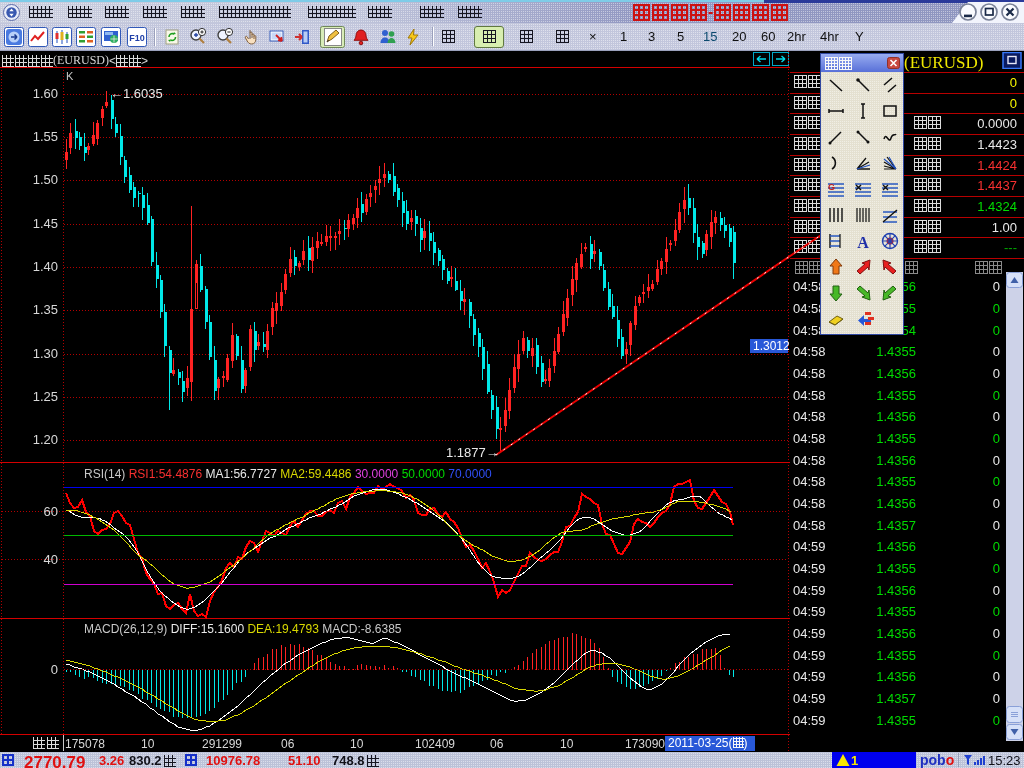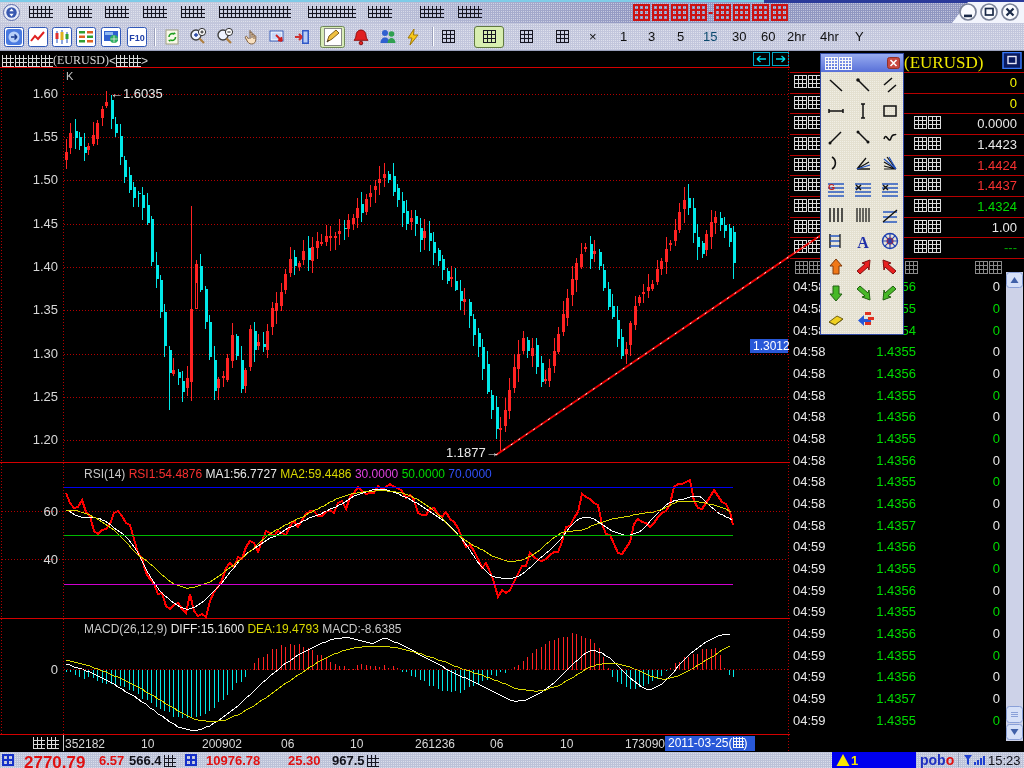--- a/index.html
+++ b/index.html
@@ -218,21 +218,21 @@
           <i class="g gk s13" style="margin-right:0px"></i>
         </div>
 <div class="abs row" style="left:556px;top:7px">
           <i class="g gk s13" style="margin-right:0px"></i>
         </div>
 <div class="abs" style="left:589px;top:6px;font-size:13px;color:#101010">×</div>
 <div class="abs" style="left:620px;top:6px;font-size:13px;color:#101010">1</div>
 <div class="abs" style="left:648px;top:6px;font-size:13px;color:#101010">3</div>
 <div class="abs" style="left:677px;top:6px;font-size:13px;color:#101010">5</div>
 <div class="abs" style="left:703px;top:6px;font-size:13px;color:#0c4a6e">15</div>
-<div class="abs" style="left:732px;top:6px;font-size:13px;color:#101010">30</div>
+<div class="abs" style="left:732px;top:6px;font-size:13px;color:#101010">20</div>
 <div class="abs" style="left:761px;top:6px;font-size:13px;color:#101010">60</div>
 <div class="abs" style="left:787px;top:6px;font-size:13px;color:#101010">2hr</div>
 <div class="abs" style="left:820px;top:6px;font-size:13px;color:#101010">4hr</div>
 <div class="abs" style="left:855px;top:6px;font-size:13px;color:#101010">Y</div>
 </rect>
     </div>
 
 <div class="abs" style="left:0;top:51px;width:790px;height:16px;background:#000">
   <div class="abs row" style="left:2px;top:2px">
         <i class="g gw s12" style="margin-right:1px"></i>
@@ -429,50 +429,50 @@
         <rect x="0.5" y="0.5" width="16" height="16" rx="3" fill="#d6e0f8" stroke="#8aa0d8"></rect>
         <path d="M5 6.5h7M5 8.5h7M5 10.5h7" stroke="#8aa0d8"></path>
       </svg>
     </div>
 <div class="abs" style="left:0;top:735px;width:790px;height:17px;background:#000">
       <div class="abs row" style="left:33px;top:2px">
         <i class="g gw s12" style="margin-right:2px"></i>
         <i class="g gw s12" style="margin-right:0px"></i>
       </div>
       <div class="abs" style="left:63px;top:0;width:1px;height:16px;background:#c8c8c8"></div>
-      <div class="abs" style="left:65px;top:2px;font-size:12px;color:#d8d8d8">352182</div>
+      <div class="abs" style="left:65px;top:2px;font-size:12px;color:#d8d8d8">175078</div>
       <div class="abs" style="left:141px;top:2px;font-size:12px;color:#d8d8d8">10</div>
-      <div class="abs" style="left:202px;top:2px;font-size:12px;color:#d8d8d8">200902</div>
+      <div class="abs" style="left:202px;top:2px;font-size:12px;color:#d8d8d8">291299</div>
       <div class="abs" style="left:281px;top:2px;font-size:12px;color:#d8d8d8">06</div>
       <div class="abs" style="left:350px;top:2px;font-size:12px;color:#d8d8d8">10</div>
-      <div class="abs" style="left:415px;top:2px;font-size:12px;color:#d8d8d8">261236</div>
+      <div class="abs" style="left:415px;top:2px;font-size:12px;color:#d8d8d8">102409</div>
       <div class="abs" style="left:490px;top:2px;font-size:12px;color:#d8d8d8">06</div>
       <div class="abs" style="left:560px;top:2px;font-size:12px;color:#d8d8d8">10</div>
       <div class="abs" style="left:625px;top:2px;font-size:12px;color:#d8d8d8">173090</div>
       <div class="abs" style="left:665px;top:1px;width:90px;height:15px;background:#2858d8;color:#fff;font-size:12px;text-align:left;padding-left:3px">2011-03-25(<i class="g gwh s11" style="margin-bottom:2px"></i>)</div>
     </div>
 <div class="abs" style="left:0;top:752px;width:1024px;height:16px;background:#bcc2d8">
       <div class="abs dith" style="left:0;top:0;width:1024px;height:16px"></div>
       <div class="abs row" style="left:2px;top:2px">
         <i class="g gbl s12" style="margin-right:0px"></i>
       </div>
       <div class="abs" style="left:24px;top:1px;font-size:17px;font-weight:bold;color:#e01010">2770.79</div>
-      <div class="abs" style="left:99px;top:1px;font-size:13px;font-weight:bold;color:#e01010">6.57</div>
+      <div class="abs" style="left:99px;top:1px;font-size:13px;font-weight:bold;color:#e01010">3.26</div>
       <div class="abs row" style="left:129px;top:1px">
-        <span style="font-size:13px;font-weight:bold;color:#101018">566.4</span>
+        <span style="font-size:13px;font-weight:bold;color:#101018">830.2</span>
         <span style="width:2px"></span>
         <i class="g gk s12" style="margin-right:0px"></i>
       </div>
       <div class="abs row" style="left:185px;top:2px">
         <i class="g gbl s12" style="margin-right:0px"></i>
       </div>
       <div class="abs" style="left:206px;top:1px;font-size:13px;font-weight:bold;color:#e01010">10976.78</div>
-      <div class="abs" style="left:288px;top:1px;font-size:13px;font-weight:bold;color:#e01010">25.30</div>
+      <div class="abs" style="left:288px;top:1px;font-size:13px;font-weight:bold;color:#e01010">51.10</div>
       <div class="abs row" style="left:332px;top:1px">
-        <span style="font-size:13px;font-weight:bold;color:#101018">967.5</span>
+        <span style="font-size:13px;font-weight:bold;color:#101018">748.8</span>
         <span style="width:2px"></span>
         <i class="g gk s12" style="margin-right:0px"></i>
       </div>
       <div class="abs" style="left:832px;top:0;width:84px;height:16px;background:#0000ee"></div>
       <svg class="abs" style="left:836px;top:2px" width="14" height="12">
         <path d="M7 0l6.5 12H.5z" fill="#f8e800"></path>
       </svg>
       <div class="abs" style="left:851px;top:1px;font-size:13px;font-weight:bold;color:#f8e800">1</div>
       <div class="abs" style="left:920px;top:0px;font-size:14px;font-weight:bold;color:#2030c0">pob<span style="color:#e01010">o</span></div>
       <div class="abs" style="left:958px;top:1px;width:1px;height:14px;background:#98a0b8"></div>

